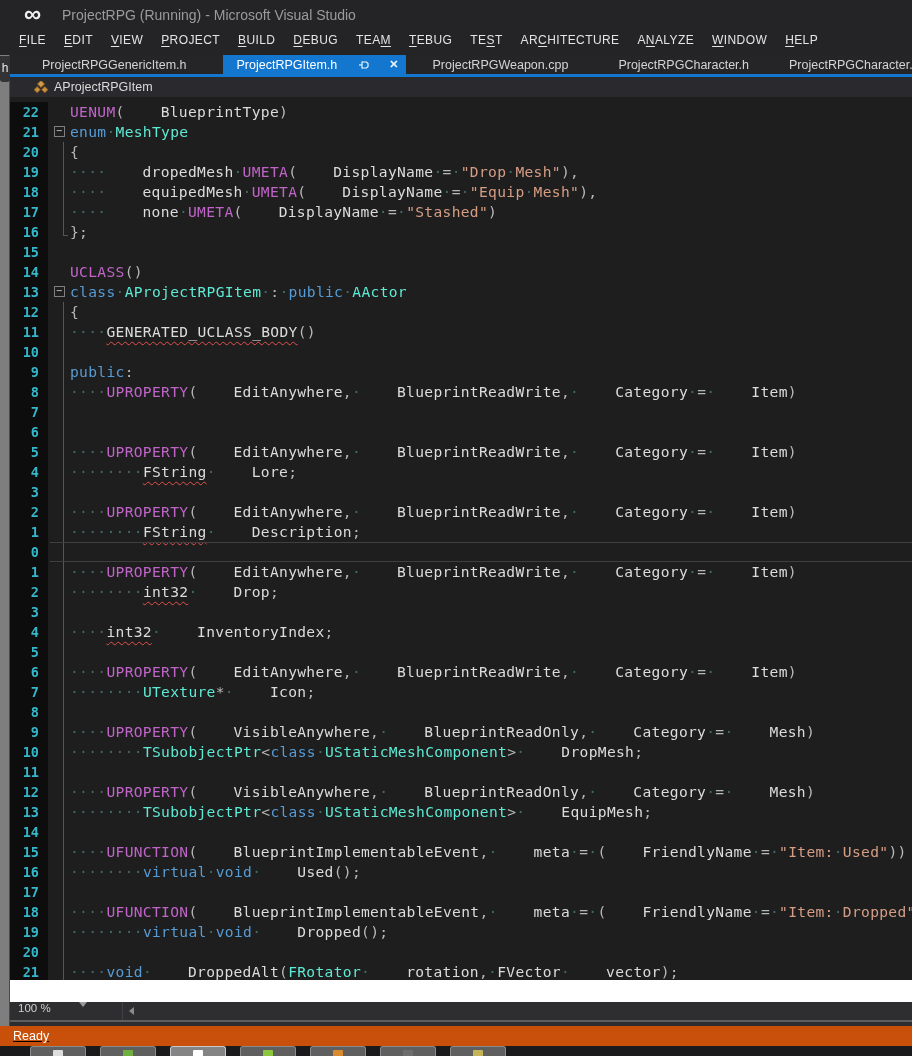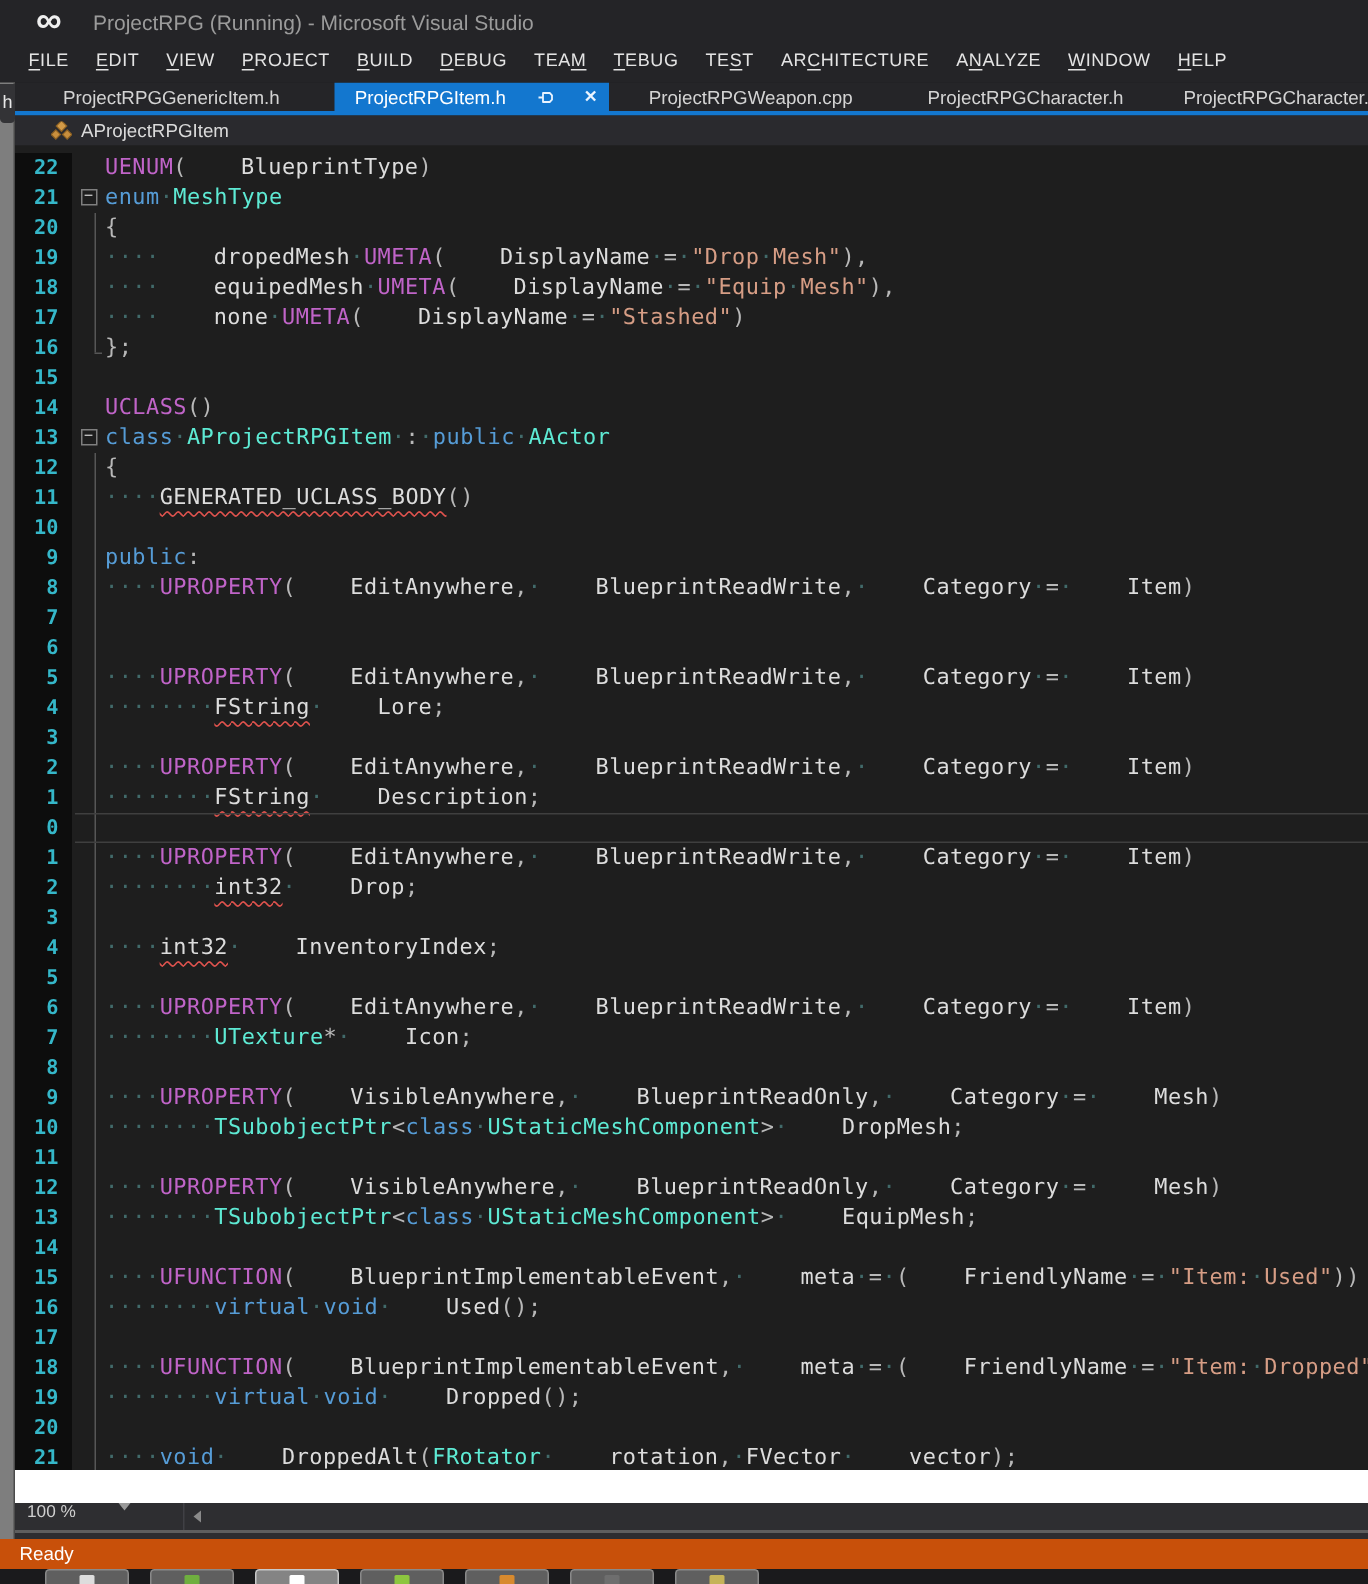--- a/index.html
+++ b/index.html
@@ -58,21 +58,21 @@
   
   .whiteband { height:22px; background:#FFFFFF; margin-left:10px; }
   .zoomrow { height:18px; background:#2E2E31; display:flex; align-items:center; margin-left:10px; }
   .zoom-combo { display:flex; align-items:flex-start; width:112px; padding-left:8px; color:#CFCFCF; font-size:11.5px; height:100%; }
   .zoom-caret { margin-left:28px; width:0; height:0; border-left:4px solid transparent; border-right:4px solid transparent; border-top:5px solid #9A9A9A; }
   .zoom-sep { width:1px; height:100%; background:#404045; }
   .hscroll-left { width:16px; height:100%; display:flex; align-items:center; justify-content:center; }
   .hscroll-left::before { content:''; width:0; height:0; border-top:4px solid transparent; border-bottom:4px solid transparent; border-right:5px solid #8A8A8A; }
   .hscroll-track { flex:1; height:100%; background:#2E2E31; }
   .prestatus { height:6px; background:#2D2D30; border-top:2px solid #5E5E5E; }
-  .statusbar { height:20px; background:#C8500A; display:flex; align-items:center; padding-left:13px; }
+  .statusbar { height:20px; background:#C8500A; display:flex; align-items:center; padding-left:13px;text-decoration:underline; }
   .status-text { color:#FFFFFF; font-size:12.5px; }
   .taskbar { height:10px; background:#1A1A1C; display:flex; align-items:flex-start; padding-left:30px; }
   .tb-btn { width:56px; height:10px; margin-right:14px; background:#5F5F5F; border:1px solid #8A8A8A; border-bottom:none;
     border-radius:3px 3px 0 0; position:relative; }
   .tb-btn.lit { background:#848484; border-color:#C9C9C9; }
   .tb-accent { position:absolute; left:50%; top:3px; transform:translateX(-50%); width:10px; height:7px; border-radius:1px; }
   
   .leftstrip { position:absolute; left:0; top:55px; width:10px; height:971px; background:#7E7E7E; border-right:1px solid #4A4A4A; z-index:6; }
   .leftstrip .notch { position:absolute; left:0; top:1px; width:10px; height:26px; background:#333336; border-radius:0 0 3px 3px;
     color:#E8E8E8; font-size:12px; text-align:center; line-height:24px; font-family:"Liberation Sans", sans-serif; overflow:hidden; }

